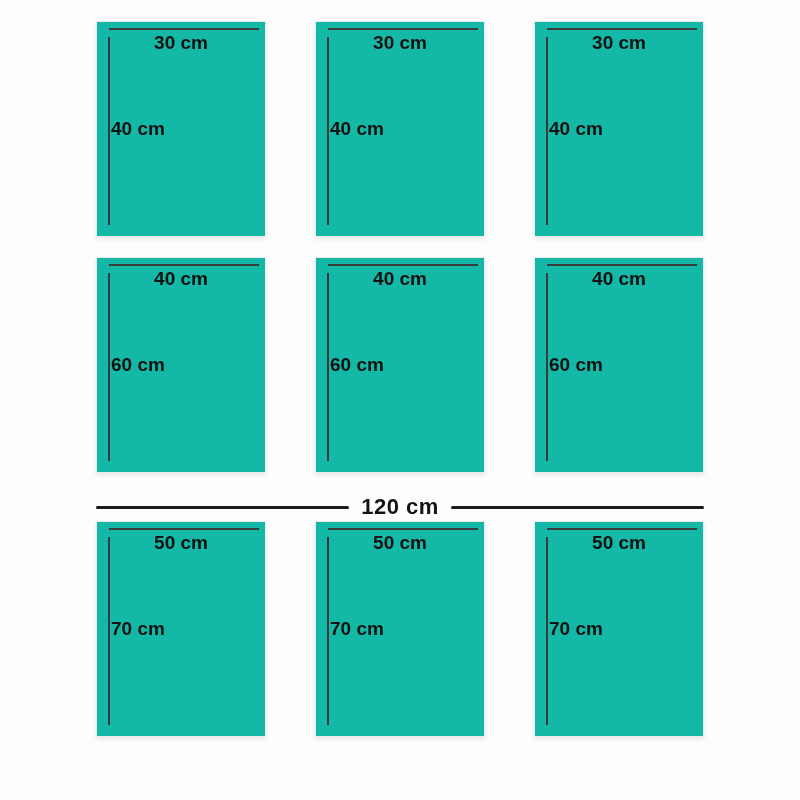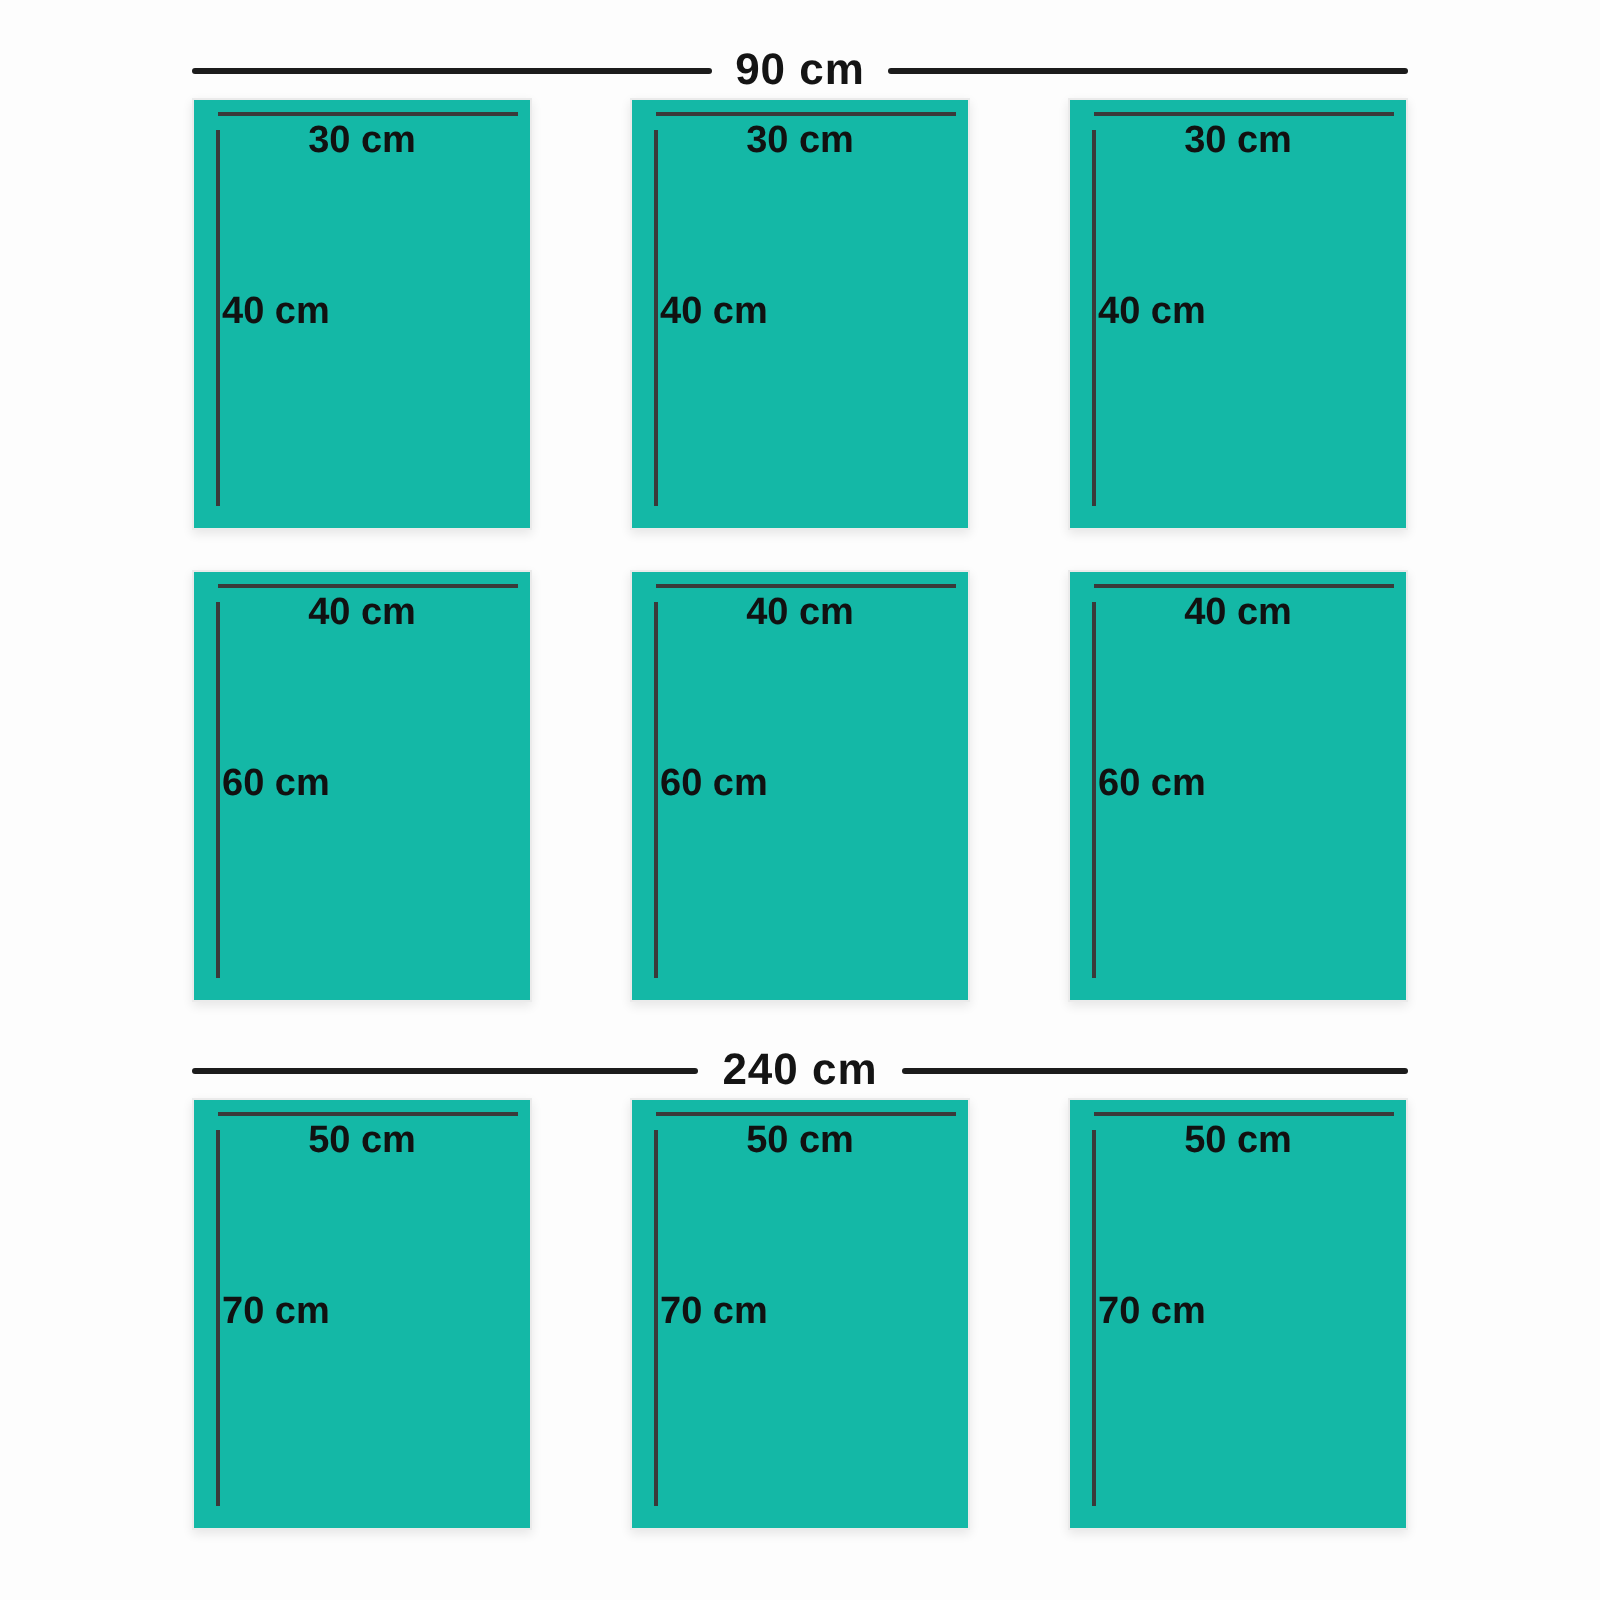--- a/index.html
+++ b/index.html
@@ -87,25 +87,20 @@
     font-weight: bold;
     color: #111111;
   }
 </style>
 </head>
 <body>
 
 <div class="wrap">
 
   <section class="row">
-    <div class="row-header">
-      <div class="hline"></div>
-      <div class="row-title">90 cm</div>
-      <div class="hline"></div>
-    </div>
     <div class="cards">
       <div class="card">
         <div class="topline"></div>
         <div class="wlabel">30 cm</div>
         <div class="vline"></div>
         <div class="hlabel">40 cm</div>
       </div>
       <div class="card">
         <div class="topline"></div>
         <div class="wlabel">30 cm</div>
@@ -140,21 +135,21 @@
         <div class="wlabel">40 cm</div>
         <div class="vline"></div>
         <div class="hlabel">60 cm</div>
       </div>
     </div>
   </section>
 
   <section class="row">
     <div class="row-header">
       <div class="hline"></div>
-      <div class="row-title">240 cm</div>
+      <div class="row-title">120 cm</div>
       <div class="hline"></div>
     </div>
     <div class="cards">
       <div class="card">
         <div class="topline"></div>
         <div class="wlabel">50 cm</div>
         <div class="vline"></div>
         <div class="hlabel">70 cm</div>
       </div>
       <div class="card">

